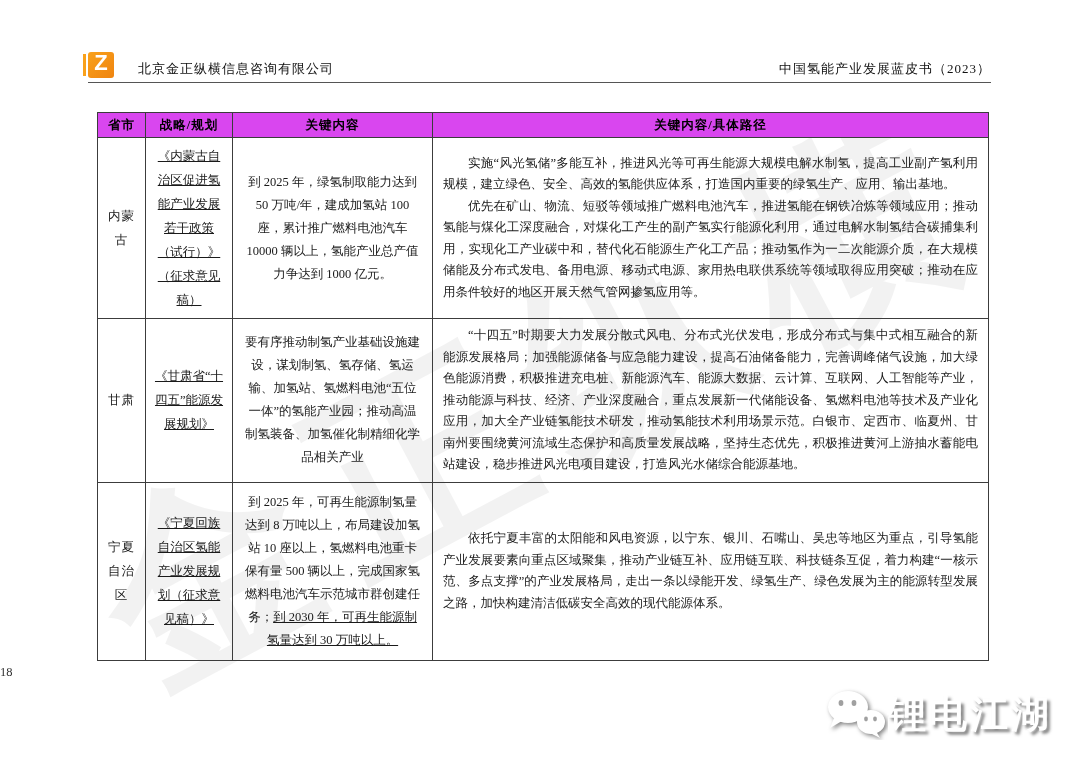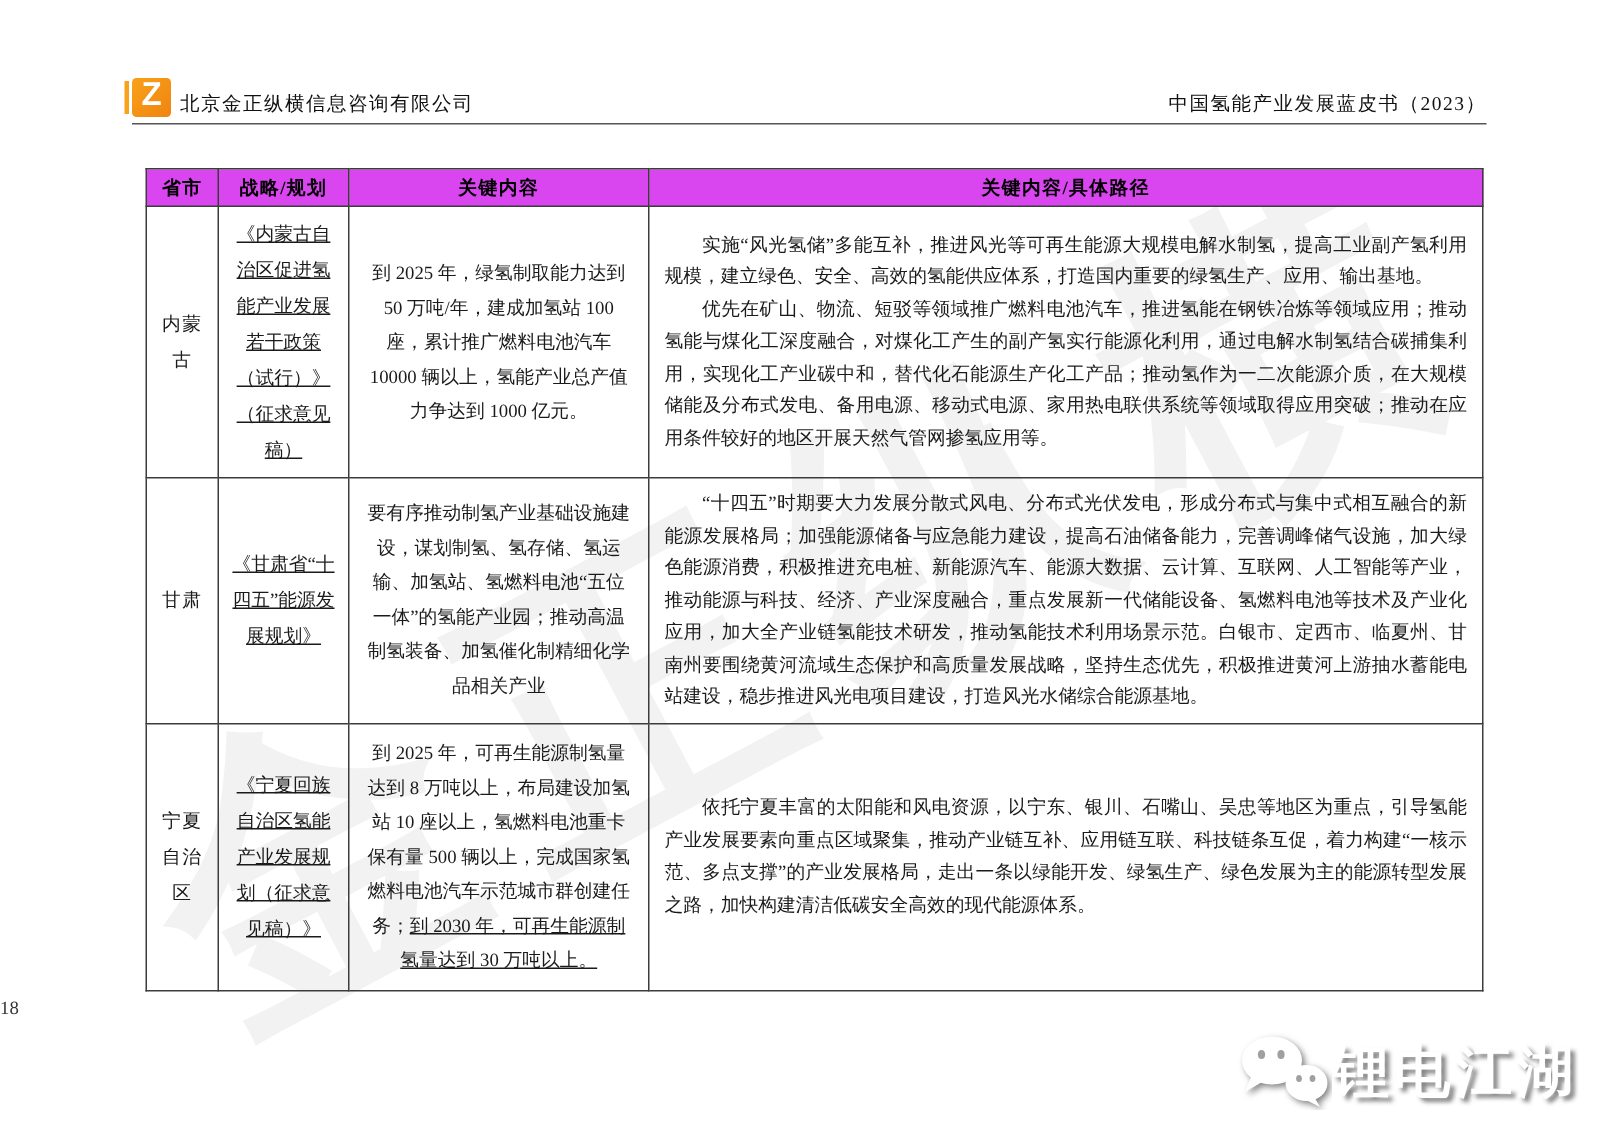--- a/index.html
+++ b/index.html
@@ -16,21 +16,21 @@
   .page-header {
     position: absolute;
     left: 88px; top: 52px;
     width: 903px;
     border-bottom: 1.5px solid #555;
     padding-bottom: 4px;
     display: flex;
     align-items: flex-end;
     justify-content: space-between;
   }
-  .header-left { display: flex; align-items: flex-end; gap: 6px; }
+  .header-left { display: flex; align-items: flex-end; gap: 24px; }
   .logo-mark {
     width: 26px; height: 26px;
     background: linear-gradient(135deg, #f9a11b, #ef8410);
     border-radius: 3px;
     position: relative;
     flex: 0 0 auto;
   }
   .logo-mark::before { 
     content: "Z";
     position: absolute; left: 0; top: -2px;

